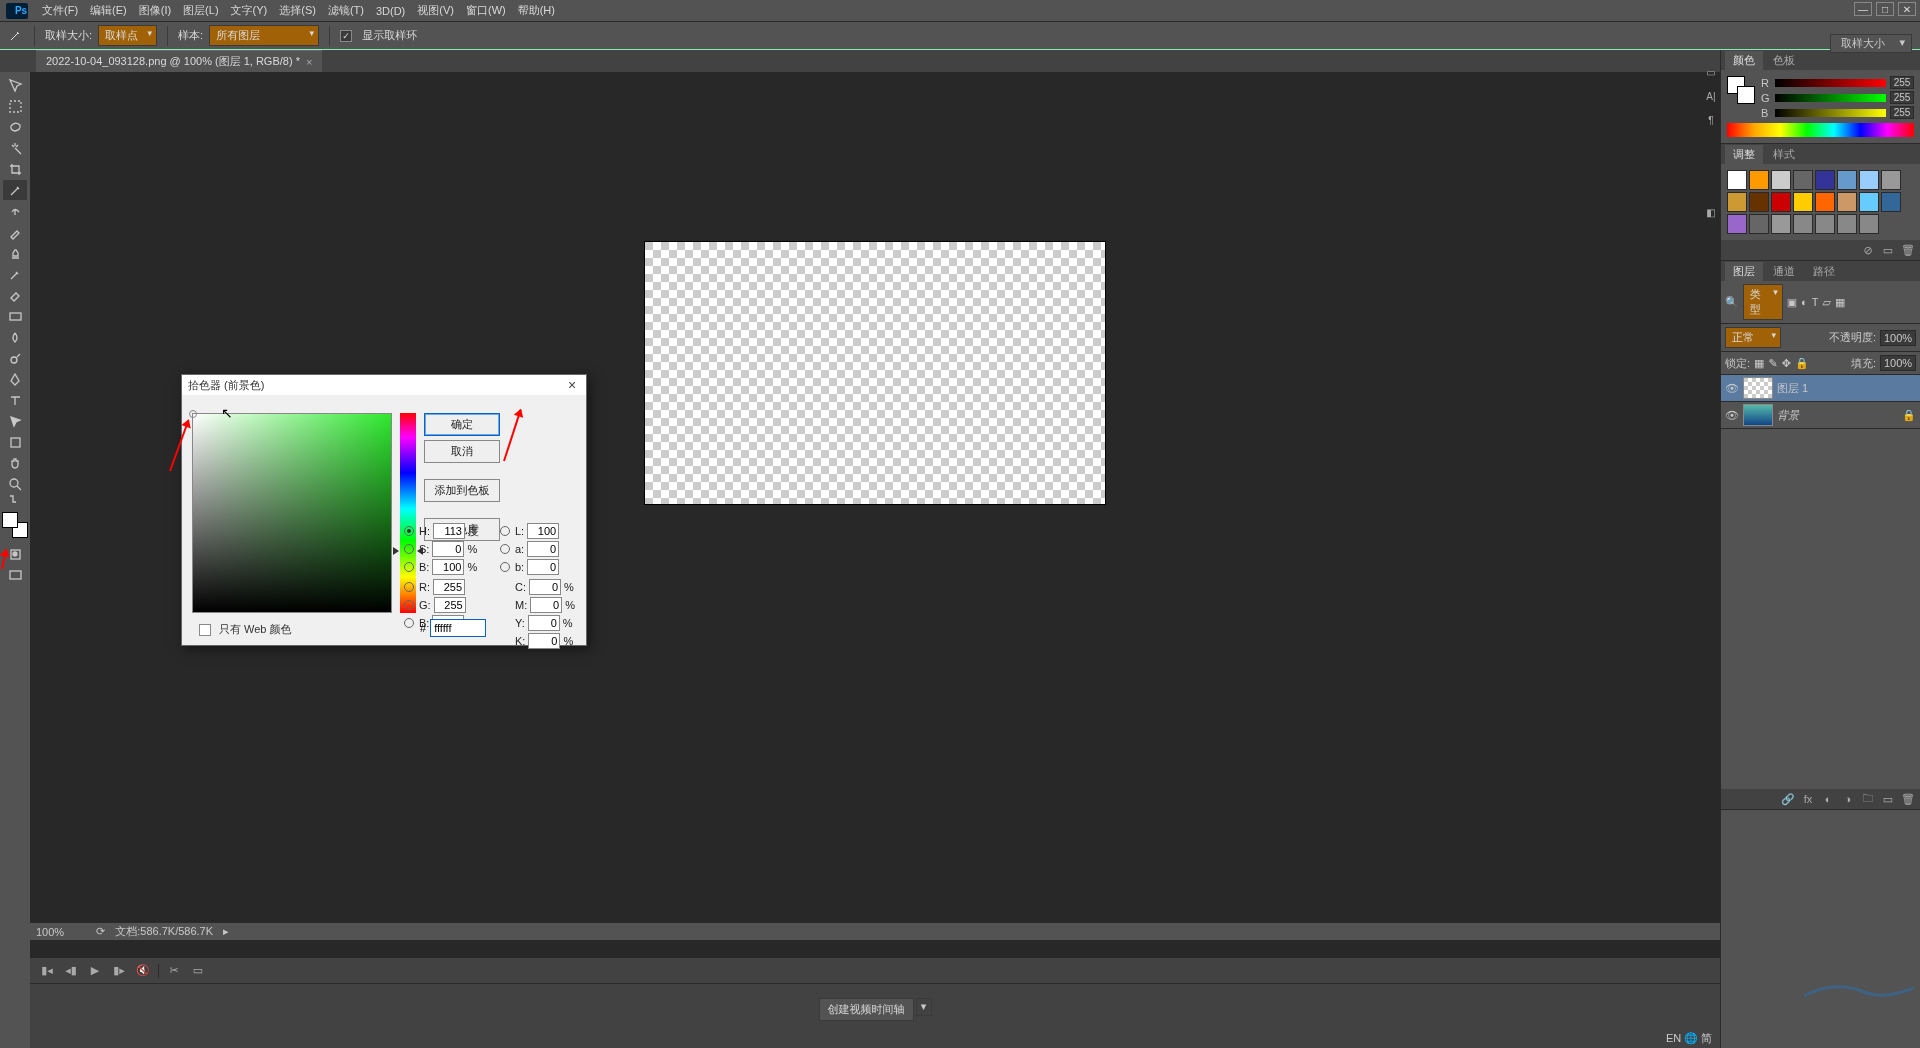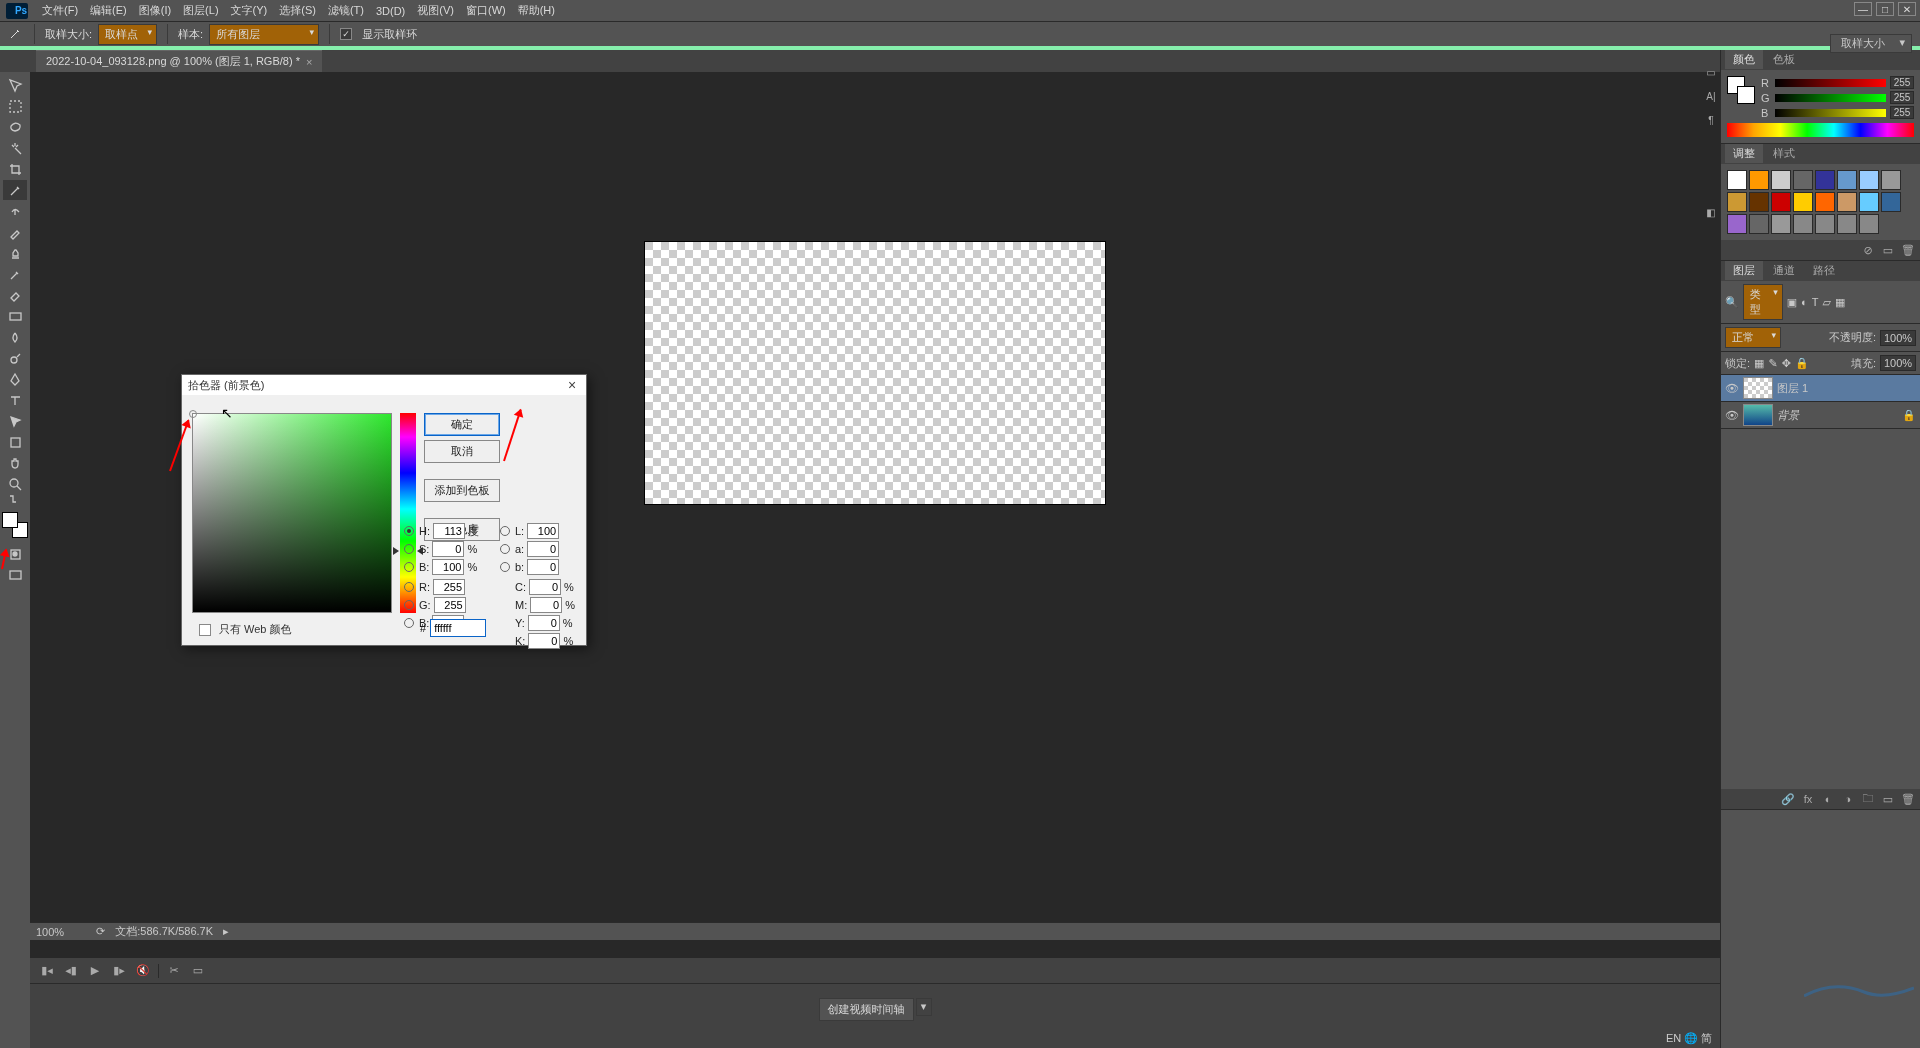--- a/index.html
+++ b/index.html
@@ -6,21 +6,21 @@
 body { background: #535353; overflow: hidden; width: 1920px; height: 1048px; position: relative; }
 
 
 .menubar { background: #535353; height: 22px; display: flex; align-items: center; padding-left: 6px; color: #d9d9d9; border-bottom: 1px solid #2a2a2a; }
 .menubar .ps-logo { width: 22px; height: 16px; background: #001e36; color: #31a8ff; display:flex; align-items:center; justify-content:center; font-weight:bold; font-size:10px; border-radius:2px; margin-right:8px;padding-left:8px; }
 .menubar .menu-item { padding: 0 6px; cursor: default; }
 .window-controls { position: absolute; right: 4px; top: 2px; display:flex; gap:4px; }
 .window-controls div { width:18px; height:14px; border:1px solid #888; display:flex; align-items:center; justify-content:center; color:#ddd; font-size:10px; }
 
 
-.optionsbar { background: #535353; height: 28px; display:flex; align-items:center; padding-left:8px; color:#d9d9d9; border-bottom:4px solid #86efac; gap:6px; }
+.optionsbar { background: #535353; height: 28px; display:flex; align-items:center; padding-left:8px; color:#d9d9d9; border-bottom:1px solid #86efac; gap:6px; }
 .optionsbar .sep { width:1px; height:20px; background:#3a3a3a; margin:0 4px; }
 .dropdown { background:#a16207; border:1px solid #3a3a3a; padding:2px 18px 2px 6px; color:#d9d9d9; position:relative; font-size:11px;}
 .dropdown::after { content:"▾"; position:absolute; right:4px; top:2px; font-size:9px; }
 .checkbox { width:12px; height:12px; border:1px solid #888; background:#3a3a3a; margin-right:4px; display:inline-flex; align-items:center; justify-content:center;}
 .checkbox.checked::after { content:"✓"; font-size:9px; color:#ddd;}
 
 
 .tabbar { background:#424242; height:22px; display:flex; align-items:center; padding-left:36px; }
 .doctab { background:#535353; padding:2px 10px; color:#d9d9d9; display:flex; align-items:center; gap:6px; border-top:1px solid #666; height:100%; }
 .doctab .close { color:#aaa; }
@@ -49,21 +49,21 @@
 .timeline-btn-arrow { width:16px; height:18px; border:1px solid #3a3a3a; display:flex;align-items:center;justify-content:center; color:#c8c8c8;margin-left:2px;}
 
 
 .rightcol { position:absolute; right:0; top:50px; width:200px; bottom:0; background:#535353; color:#c8c8c8; border-left:1px solid #2a2a2a;}
 .basicfn { position:absolute; right:8px; top:-16px; background:#535353; border:1px solid #3a3a3a; padding:1px 26px 1px 10px; color:#c8c8c8;}
 .basicfn::after{content:"▾"; position:absolute; right:6px;}
 .mini-icons-strip { position:absolute; right:200px; top:54px; width:18px; display:flex; flex-direction:column; gap:8px; align-items:center; padding:10px 0;}
 .mini-icons-strip div { width:16px; height:16px; color:#aaa; display:flex; align-items:center;justify-content:center; font-size:10px;}
 
 .panel { border-bottom:1px solid #2a2a2a; }
-.panel-tabs { display:flex; background:#424242; height:20px; align-items:flex-start; padding-left:4px; gap:2px;}
+.panel-tabs { display:flex; background:#424242; height:20px; align-items:center; padding-left:4px; gap:2px;}
 .ptab { padding:2px 8px; color:#aaa; background:#424242;}
 .ptab.active { background:#535353; color:#ddd;}
 .panel-body { padding:6px; }
 
 
 .color-panel .cp-swatches { position:relative; width:28px; height:28px; float:left; margin-right:6px;}
 .cp-fg { position:absolute; left:0; top:0; width:18px; height:18px; background:#fff; border:1px solid #000;}
 .cp-bg { position:absolute; right:0; bottom:0; width:18px; height:18px; background:#fff; border:1px solid #000;}
 .rgb-row { display:flex; align-items:center; gap:4px; margin-bottom:2px;}
 .rgb-row .lbl { width:10px; color:#c8c8c8;}

